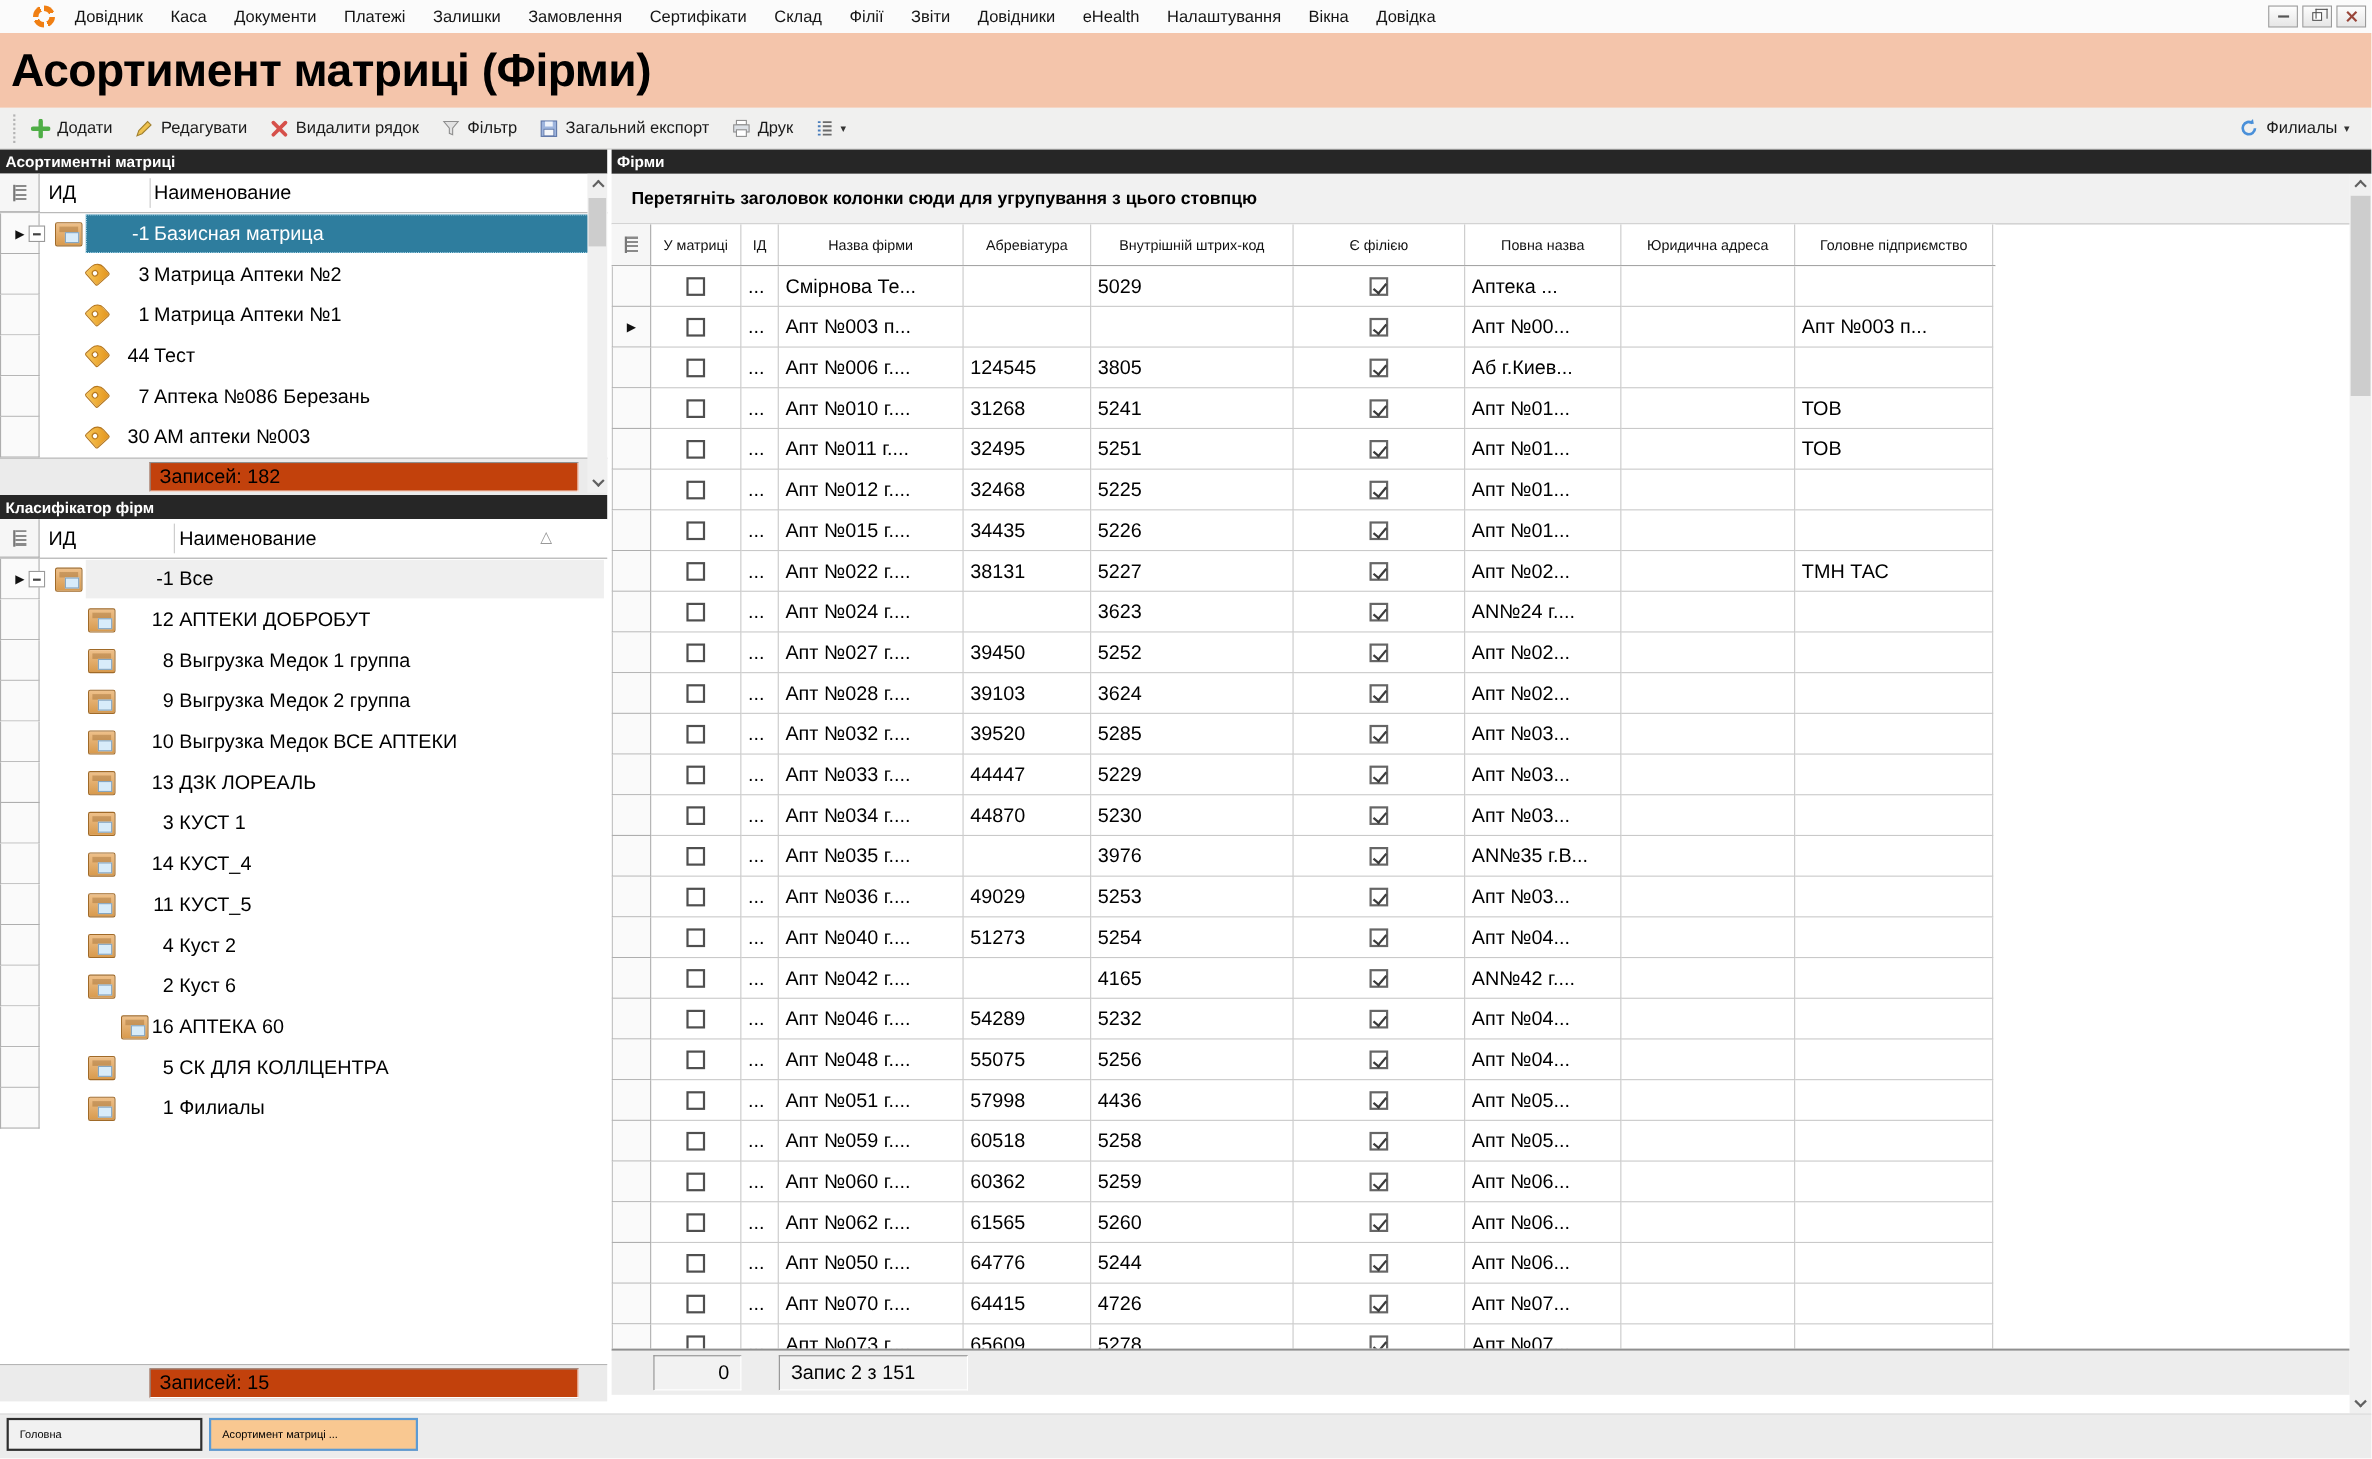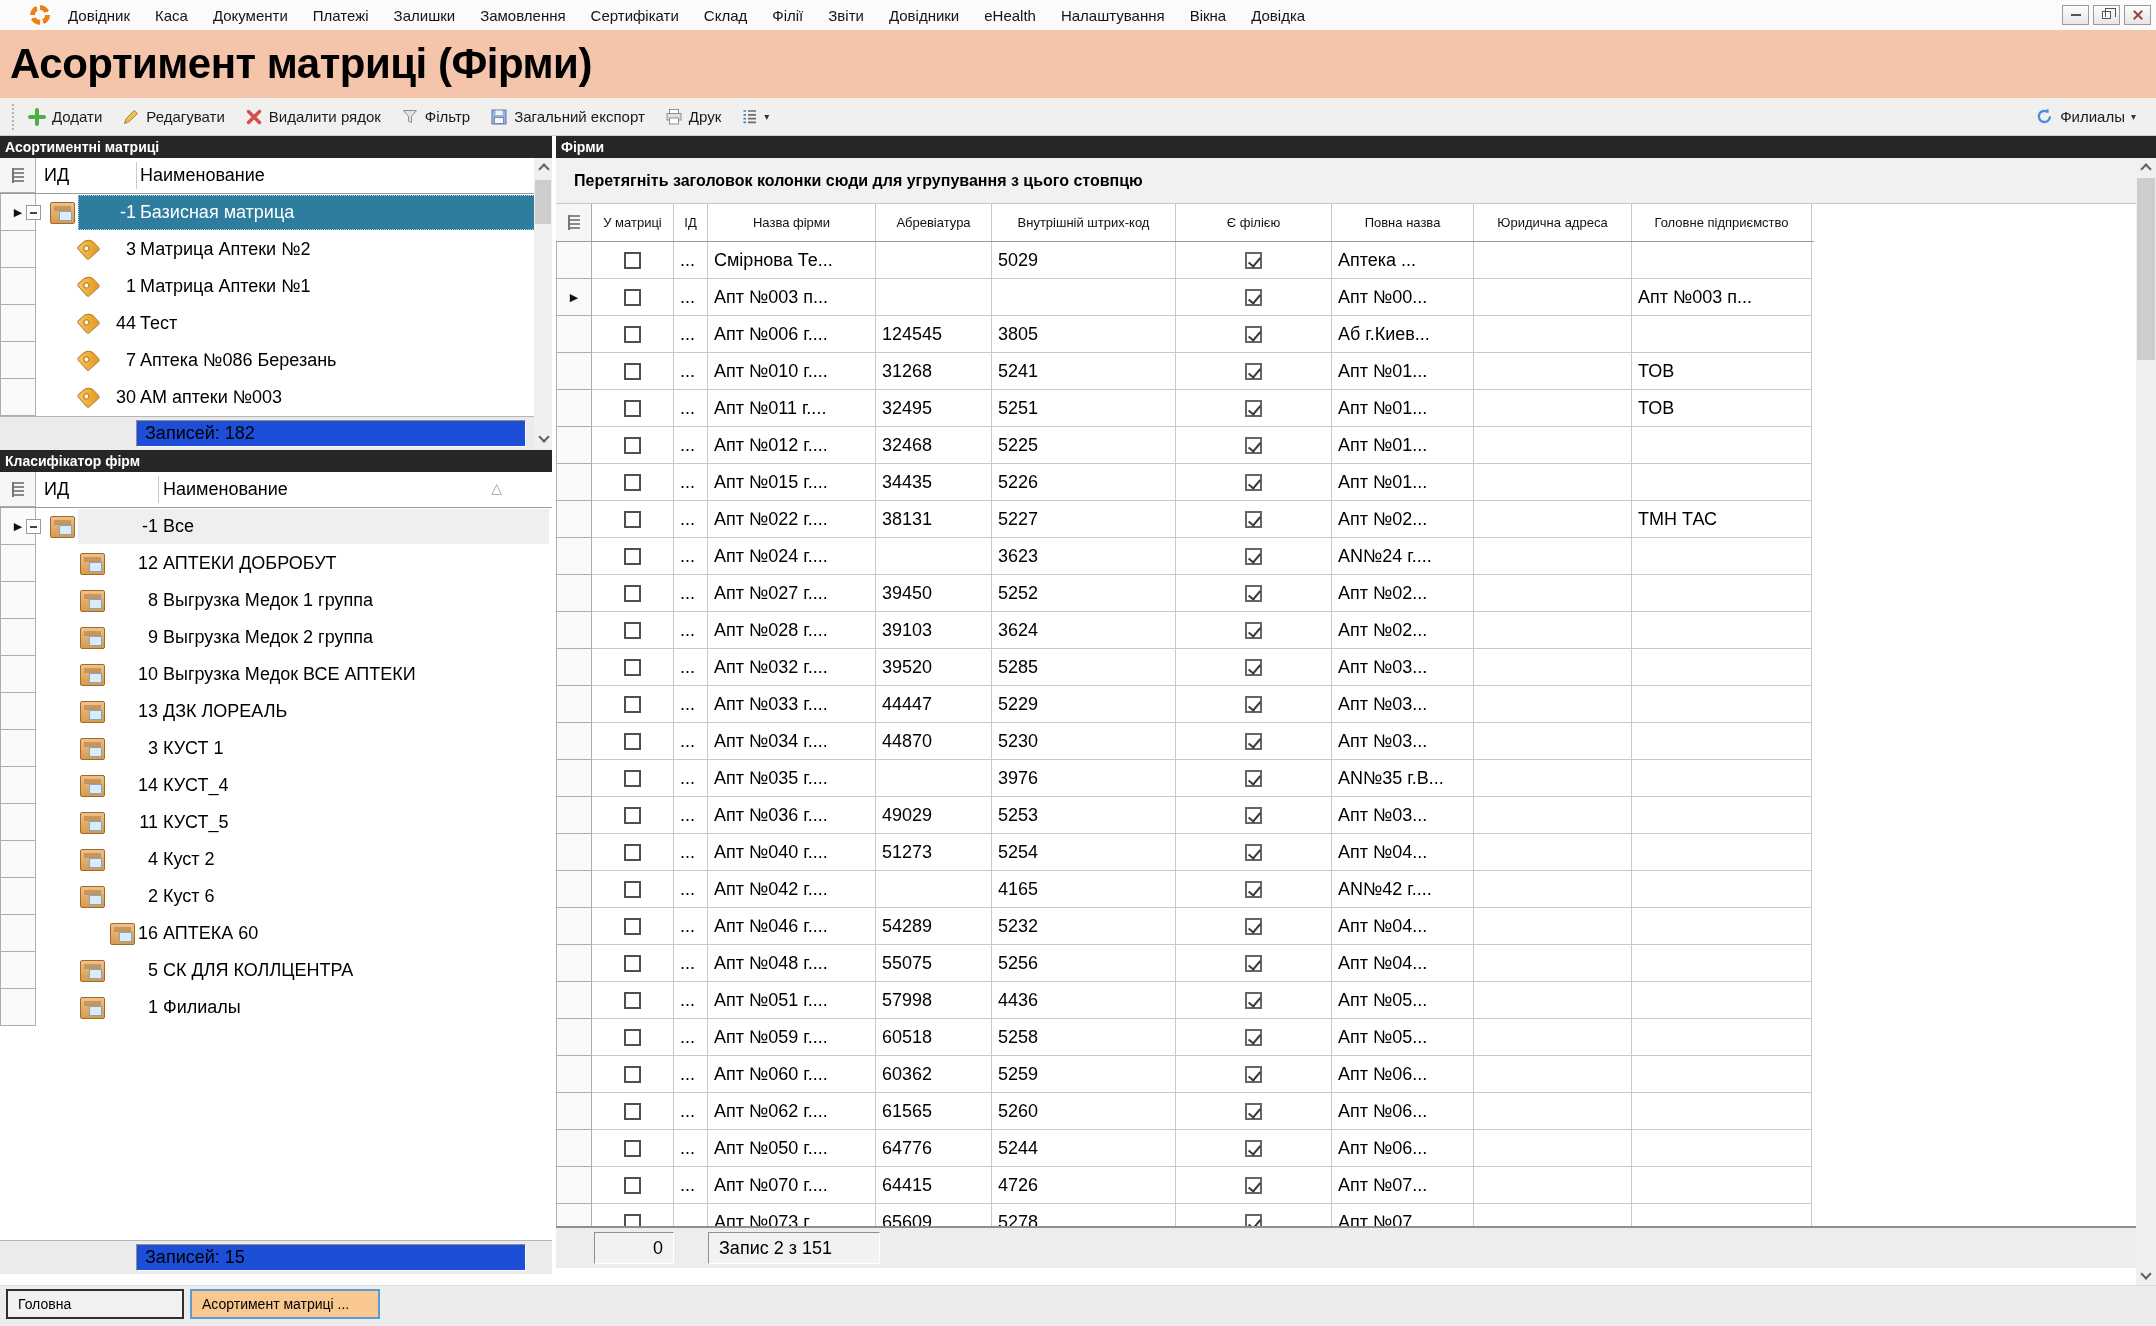--- a/index.html
+++ b/index.html
@@ -62,21 +62,21 @@
   .ico-box{position:absolute;top:50%;margin-top:-11px;width:25px;height:22px;z-index:2;background:linear-gradient(#eec08a,#d89a4d);border:1px solid #a06a28;border-radius:2px;}
   .ico-box::before{content:"";position:absolute;left:3px;top:3px;right:3px;height:5px;background:rgba(125,75,20,.3);}
   .ico-box::after{content:"";position:absolute;right:2px;bottom:2px;width:11px;height:8px;background:#d8ecfa;border:1px solid #86a6c0;}
   .ico-tag{position:absolute;top:50%;margin-top:-10px;width:17px;height:17px;z-index:2;background:linear-gradient(135deg,#f9c757,#e3941c);border:1px solid #b5761d;border-radius:2px 8px 2px 2px;transform:rotate(-42deg);}
   .ico-tag::after{content:"";position:absolute;left:3px;top:3px;width:4px;height:4px;border-radius:50%;background:#fff;border:1px solid #b5761d;}
   .rid{position:absolute;top:0;height:100%;display:flex;align-items:center;justify-content:flex-end;z-index:3;font-size:18px;color:#000;}
   .rname{position:absolute;top:0;height:100%;display:flex;align-items:center;z-index:3;font-size:18px;color:#000;white-space:nowrap;}
   .t-foot{position:absolute;left:0;width:552px;height:34px;background:#ebebeb;border-top:1px solid #b5b5b5;}
   #foot-matrices{top:416px;}
   #foot-classifier{top:1240px;}
-  .inset{position:absolute;left:136px;right:26px;top:3px;bottom:3px;background:#1d4ed8;border:1px solid;border-color:#8f8f8f #fff #fff #8f8f8f;font-size:18px;display:flex;align-items:center;padding-left:8px;color:#000;}
+  .inset{position:absolute;left:136px;right:26px;top:3px;bottom:3px;background:#c2410c;border:1px solid;border-color:#8f8f8f #fff #fff #8f8f8f;font-size:18px;display:flex;align-items:center;padding-left:8px;color:#000;}
 
   
   .firms-group{position:absolute;left:556px;top:158px;width:1580px;height:46px;background:#f1f1f1;border-bottom:1px solid #c6c6c6;display:flex;align-items:center;padding-left:18px;font-size:16px;font-weight:bold;color:#000;}
   #firms-head{position:absolute;left:556px;top:204px;width:1258px;height:38px;display:flex;background:#fff;border-bottom:1px solid #9c9c9c;}
   .hc{border-right:1px solid #c9c9c9;display:flex;align-items:center;justify-content:center;font-size:13px;color:#111;white-space:nowrap;overflow:hidden;}
   .hc.selh{background:#f6f6f6;border-right:1px solid #ababab;}
   #firms-rows{position:absolute;left:556px;top:242px;width:1258px;height:984px;overflow:hidden;}
   .f-row{display:flex;height:37px;background:#fff;}
   .f-row .c{border-right:1px solid #c9c9c9;border-bottom:1px solid #c9c9c9;display:flex;align-items:center;padding-left:6px;font-size:18px;color:#000;white-space:nowrap;overflow:hidden;}
   .f-row .c.center{justify-content:center;padding-left:0;}
@@ -96,21 +96,21 @@
   #scroll-matrices{left:534px;top:158px;height:290px;width:18px;}
   .thumb{position:absolute;left:1px;right:1px;background:#cdcdcd;}
   #scroll-firms .thumb{top:20px;height:182px;}
   #scroll-matrices .thumb{top:22px;height:44px;}
   .chev{position:absolute;left:6px;width:8px;height:8px;border-left:2px solid #606060;border-top:2px solid #606060;}
   .chev.up{top:7px;transform:rotate(45deg);}
   .chev.down{bottom:7px;transform:rotate(225deg);}
 
   
   .taskbar{position:absolute;left:0;top:1285px;width:2156px;height:41px;background:#ececec;border-top:1px solid #dadada;}
-  .tab{position:absolute;top:3px;height:30px;display:flex;align-items:center;padding:0 10px;font-size:14px;color:#000;white-space:nowrap;}
+  .tab{position:absolute;top:3px;height:30px;display:flex;align-items:center;padding:0 10px;font-size:10px;color:#000;white-space:nowrap;}
   #tab-main{left:6px;width:178px;background:#f1f1f1;border:2px solid #2e2e2e;}
   #tab-active{left:190px;width:190px;background:#f9c891;border:2px solid #5b9bd5;}
 
   .tbi{display:block;}
 </style>
 </head>
 <body>
 
 <div id="screen">
 

